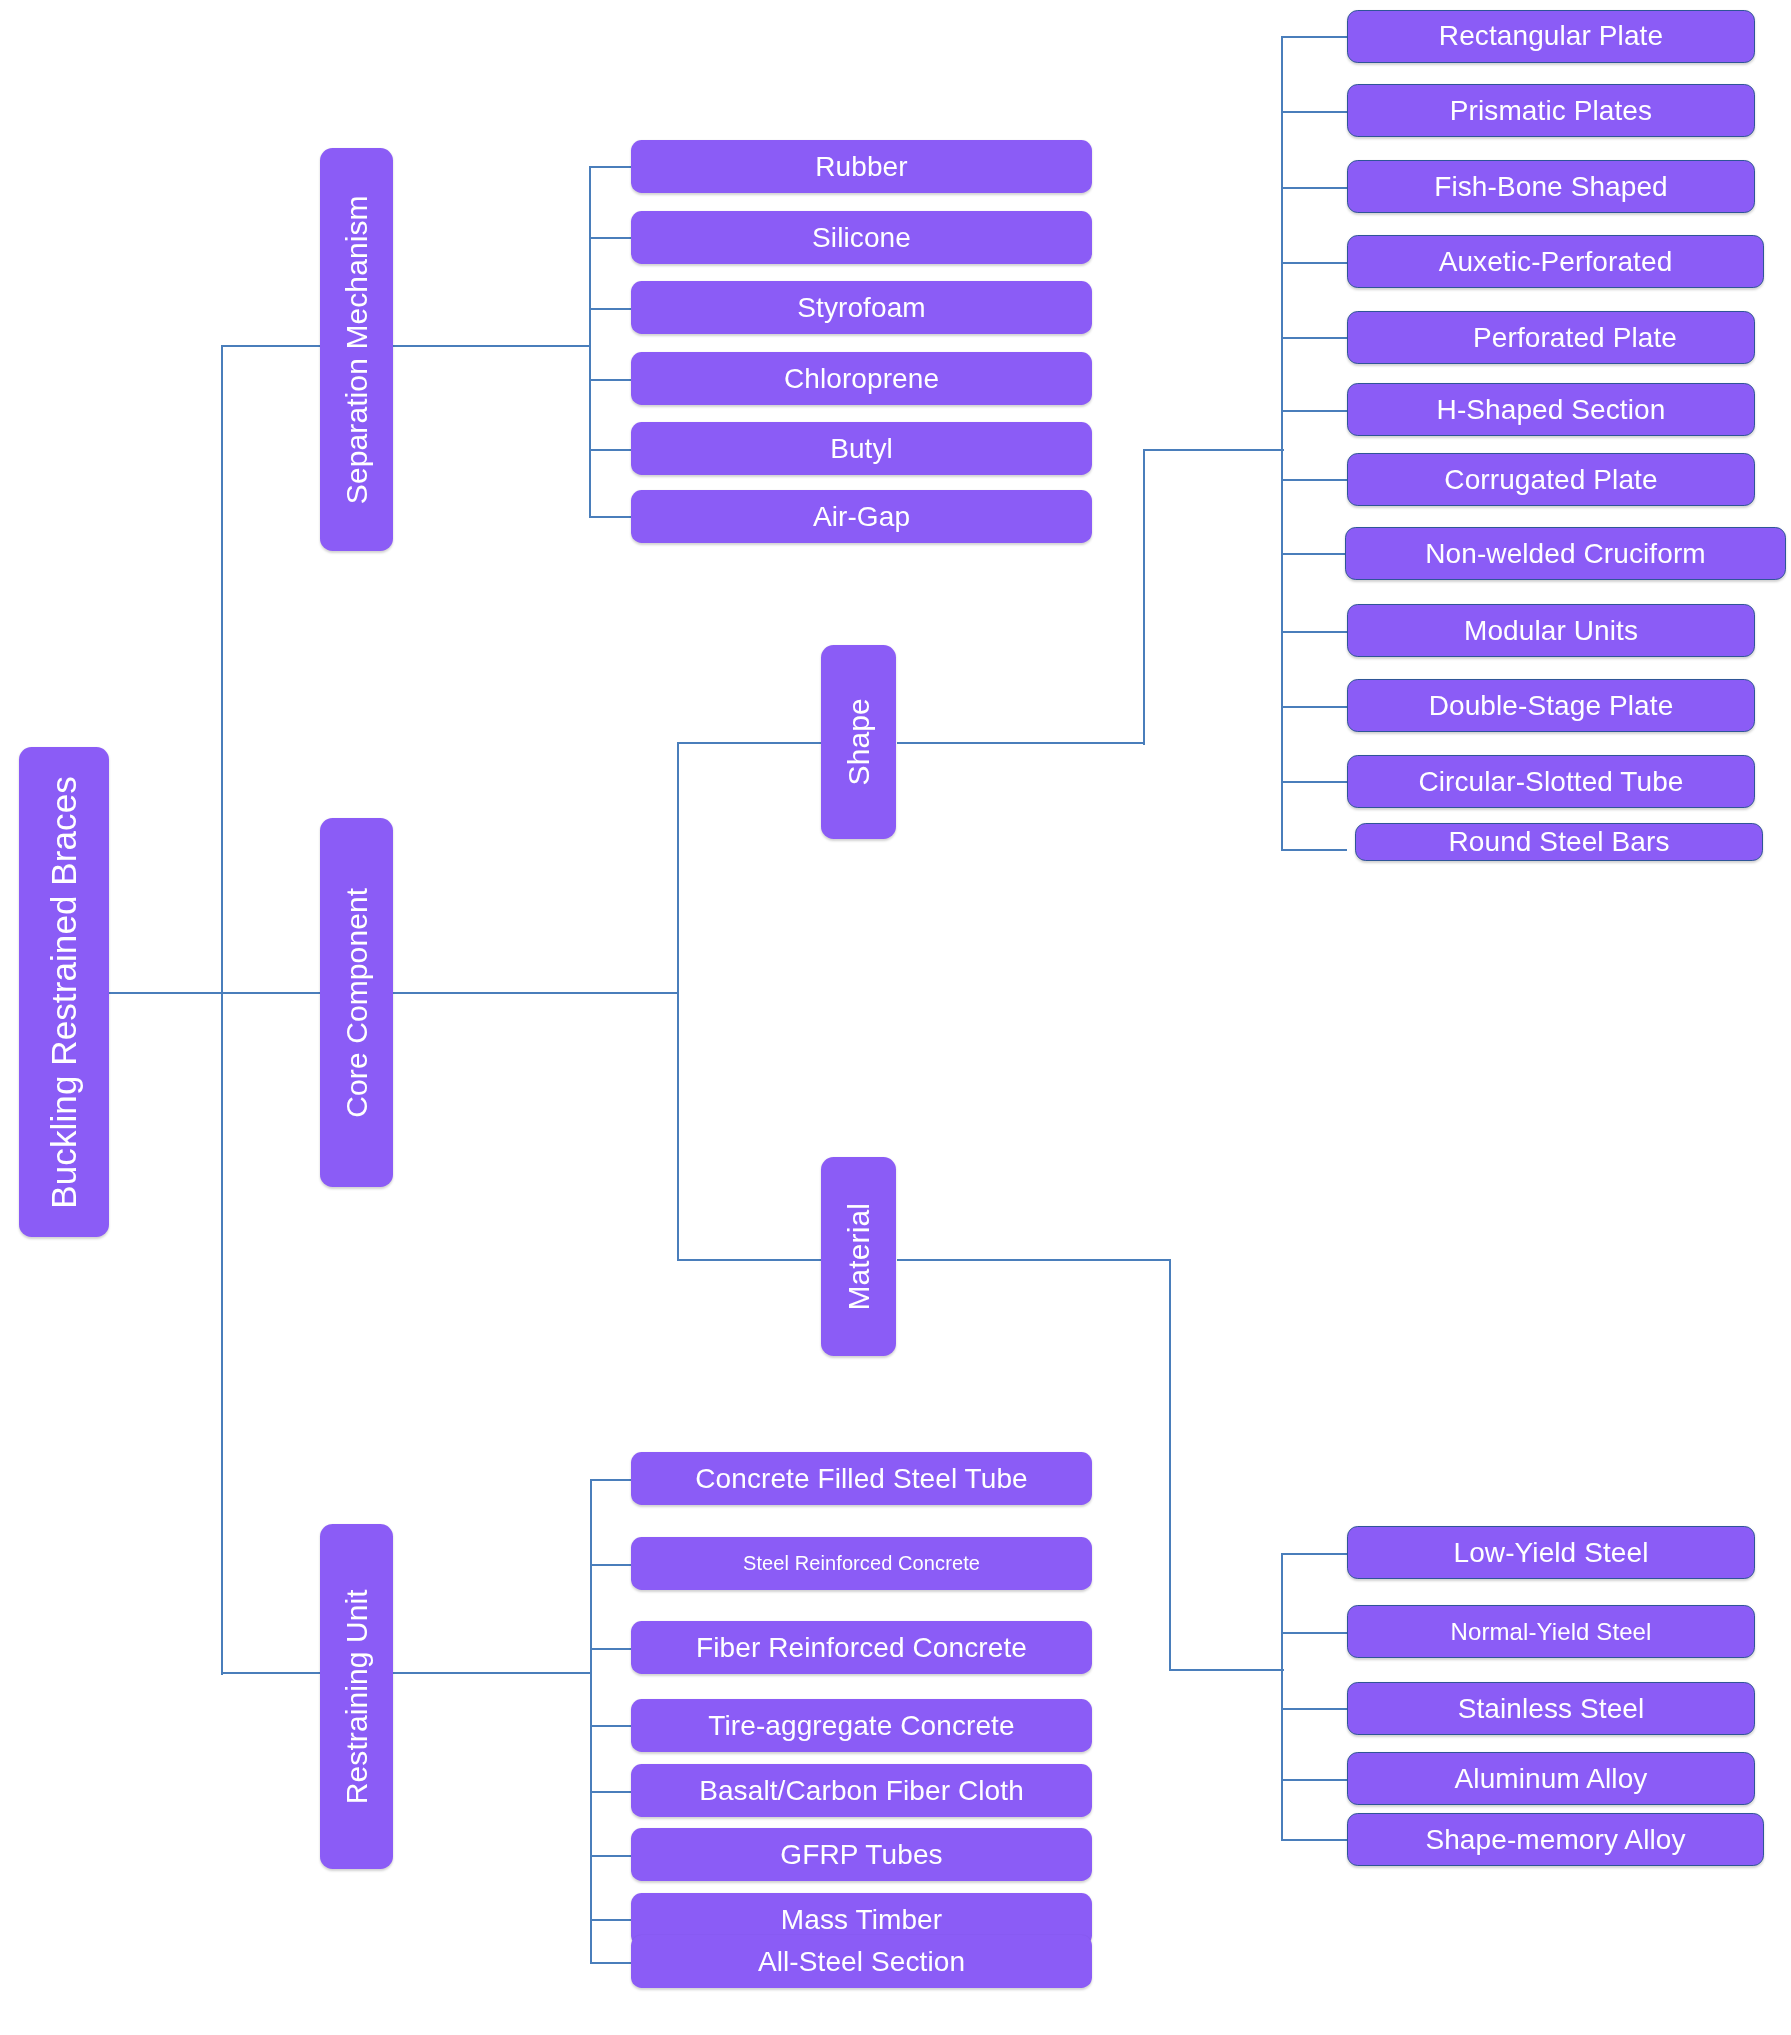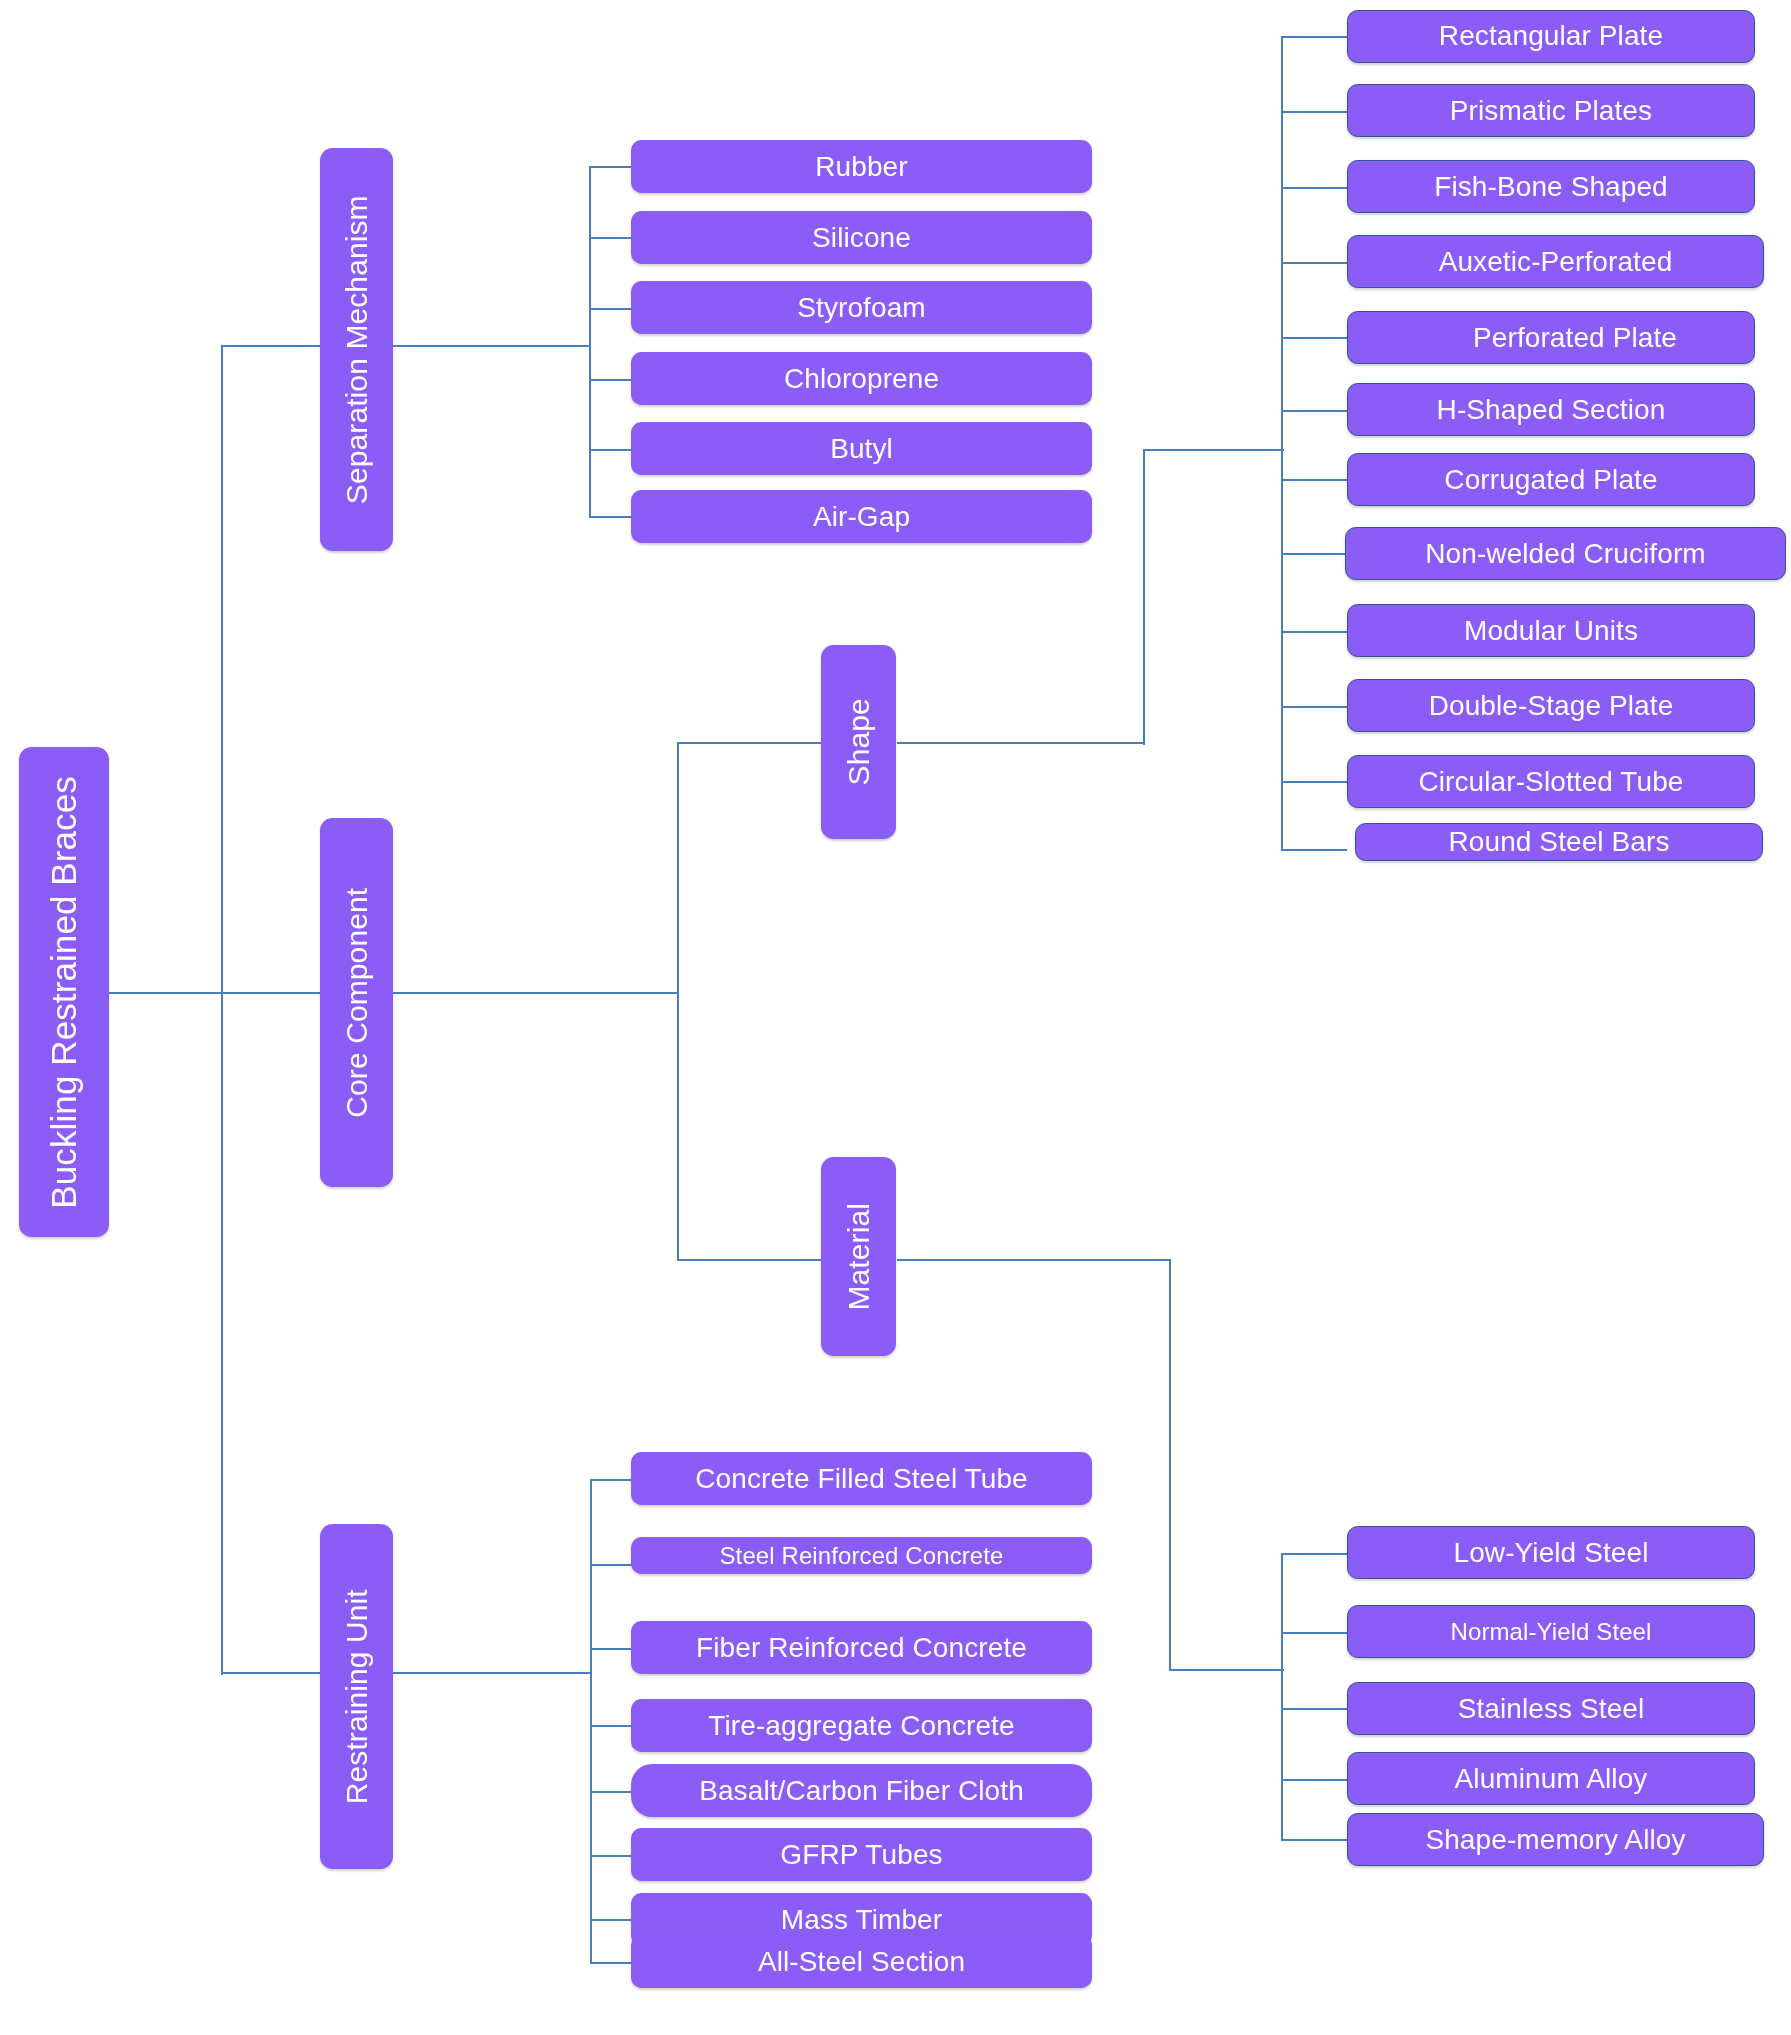--- a/index.html
+++ b/index.html
@@ -209,30 +209,30 @@
   <div class="node bordered" style="left:1347px; top:1752px; width:408px; height:53px; font-size:28px;">
     <span>Aluminum Alloy</span>
   </div>
   <div class="node bordered" style="left:1347px; top:1813px; width:417px; height:53px; font-size:28px;">
     <span>Shape-memory Alloy</span>
   </div>
 
   <div class="node" style="left:631px; top:1452px; width:461px; height:53px; font-size:28px;">
     <span>Concrete Filled Steel Tube</span>
   </div>
-  <div class="node" style="left:631px; top:1537px; width:461px; height:37px; font-size:24px;">
+  <div class="node" style="left:631px; top:1537px; width:461px; height:53px; font-size:20px;">
     <span>Steel Reinforced Concrete</span>
   </div>
   <div class="node" style="left:631px; top:1621px; width:461px; height:53px; font-size:28px;">
     <span>Fiber Reinforced Concrete</span>
   </div>
   <div class="node" style="left:631px; top:1699px; width:461px; height:53px; font-size:28px;">
     <span>Tire-aggregate Concrete</span>
   </div>
-  <div class="node" style="left:631px; top:1764px; width:461px; height:53px; font-size:28px;border-radius:21px;">
+  <div class="node" style="left:631px; top:1764px; width:461px; height:53px; font-size:28px;">
     <span>Basalt/Carbon Fiber Cloth</span>
   </div>
   <div class="node" style="left:631px; top:1828px; width:461px; height:53px; font-size:28px;">
     <span>GFRP Tubes</span>
   </div>
   <div class="node" style="left:631px; top:1893px; width:461px; height:53px; font-size:28px;">
     <span>Mass Timber</span>
   </div>
   <div class="node" style="left:631px; top:1935px; width:461px; height:53px; font-size:28px;">
     <span>All-Steel Section</span>

